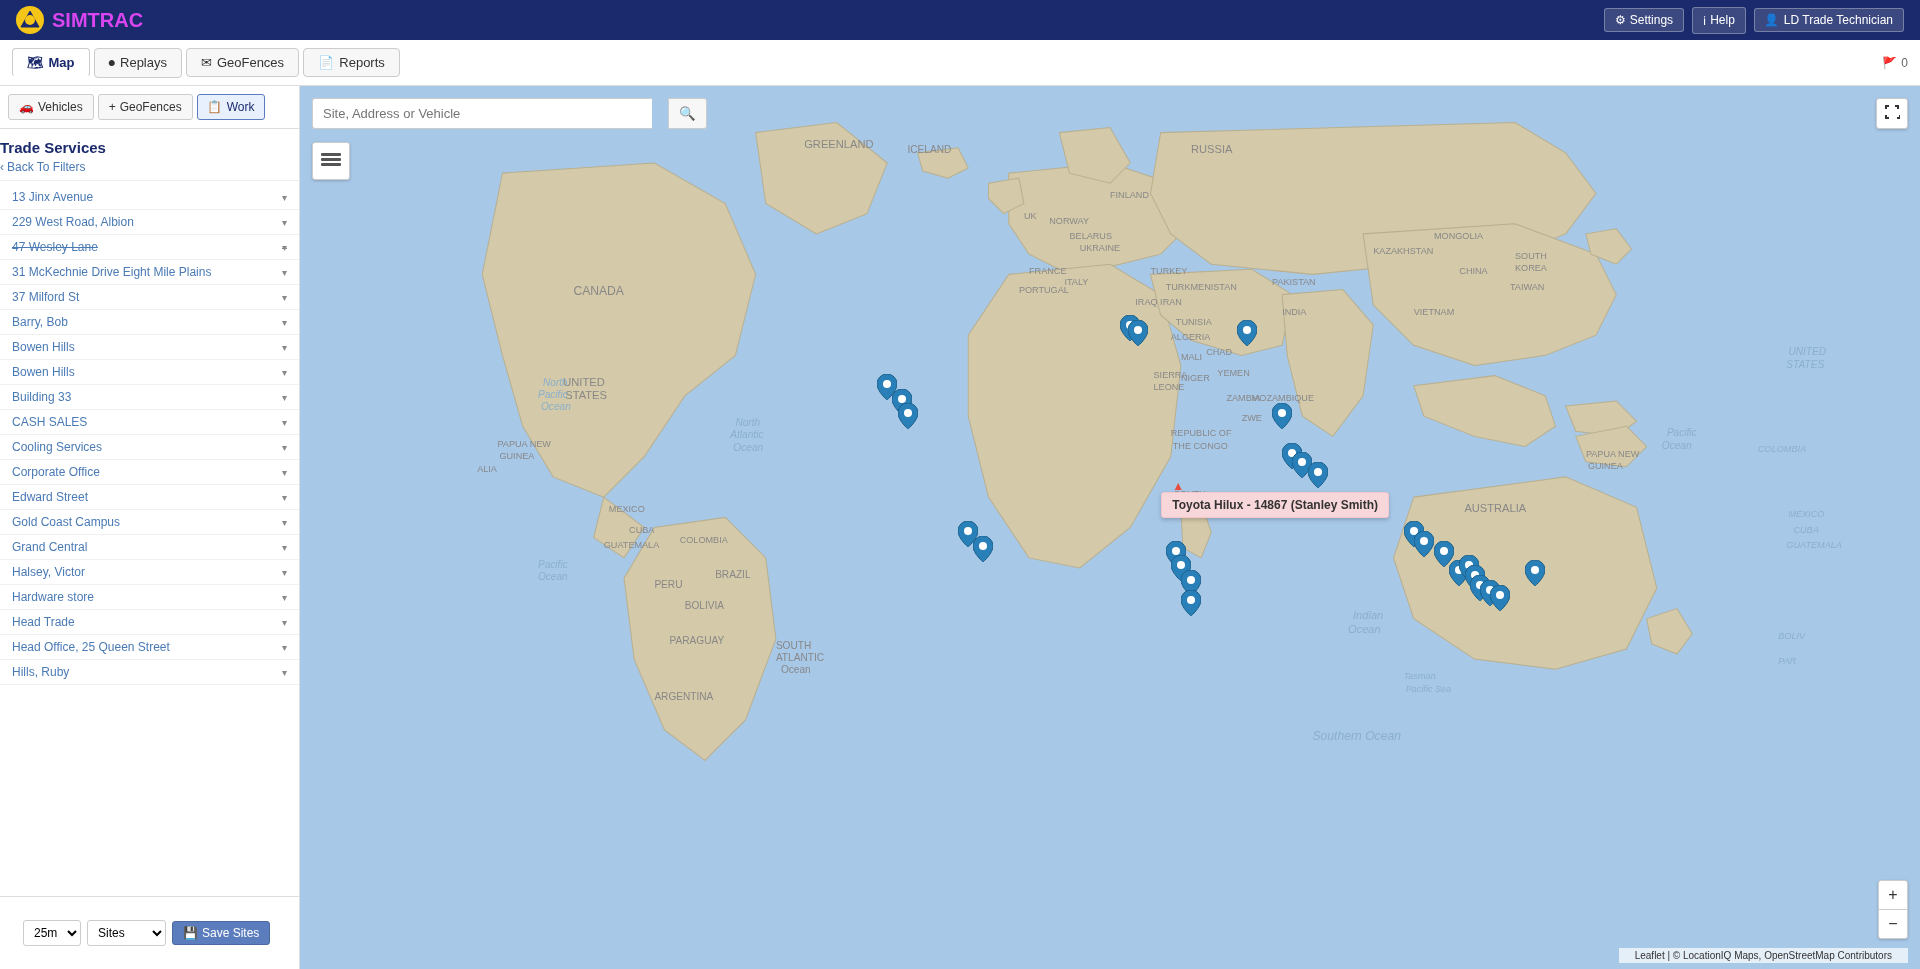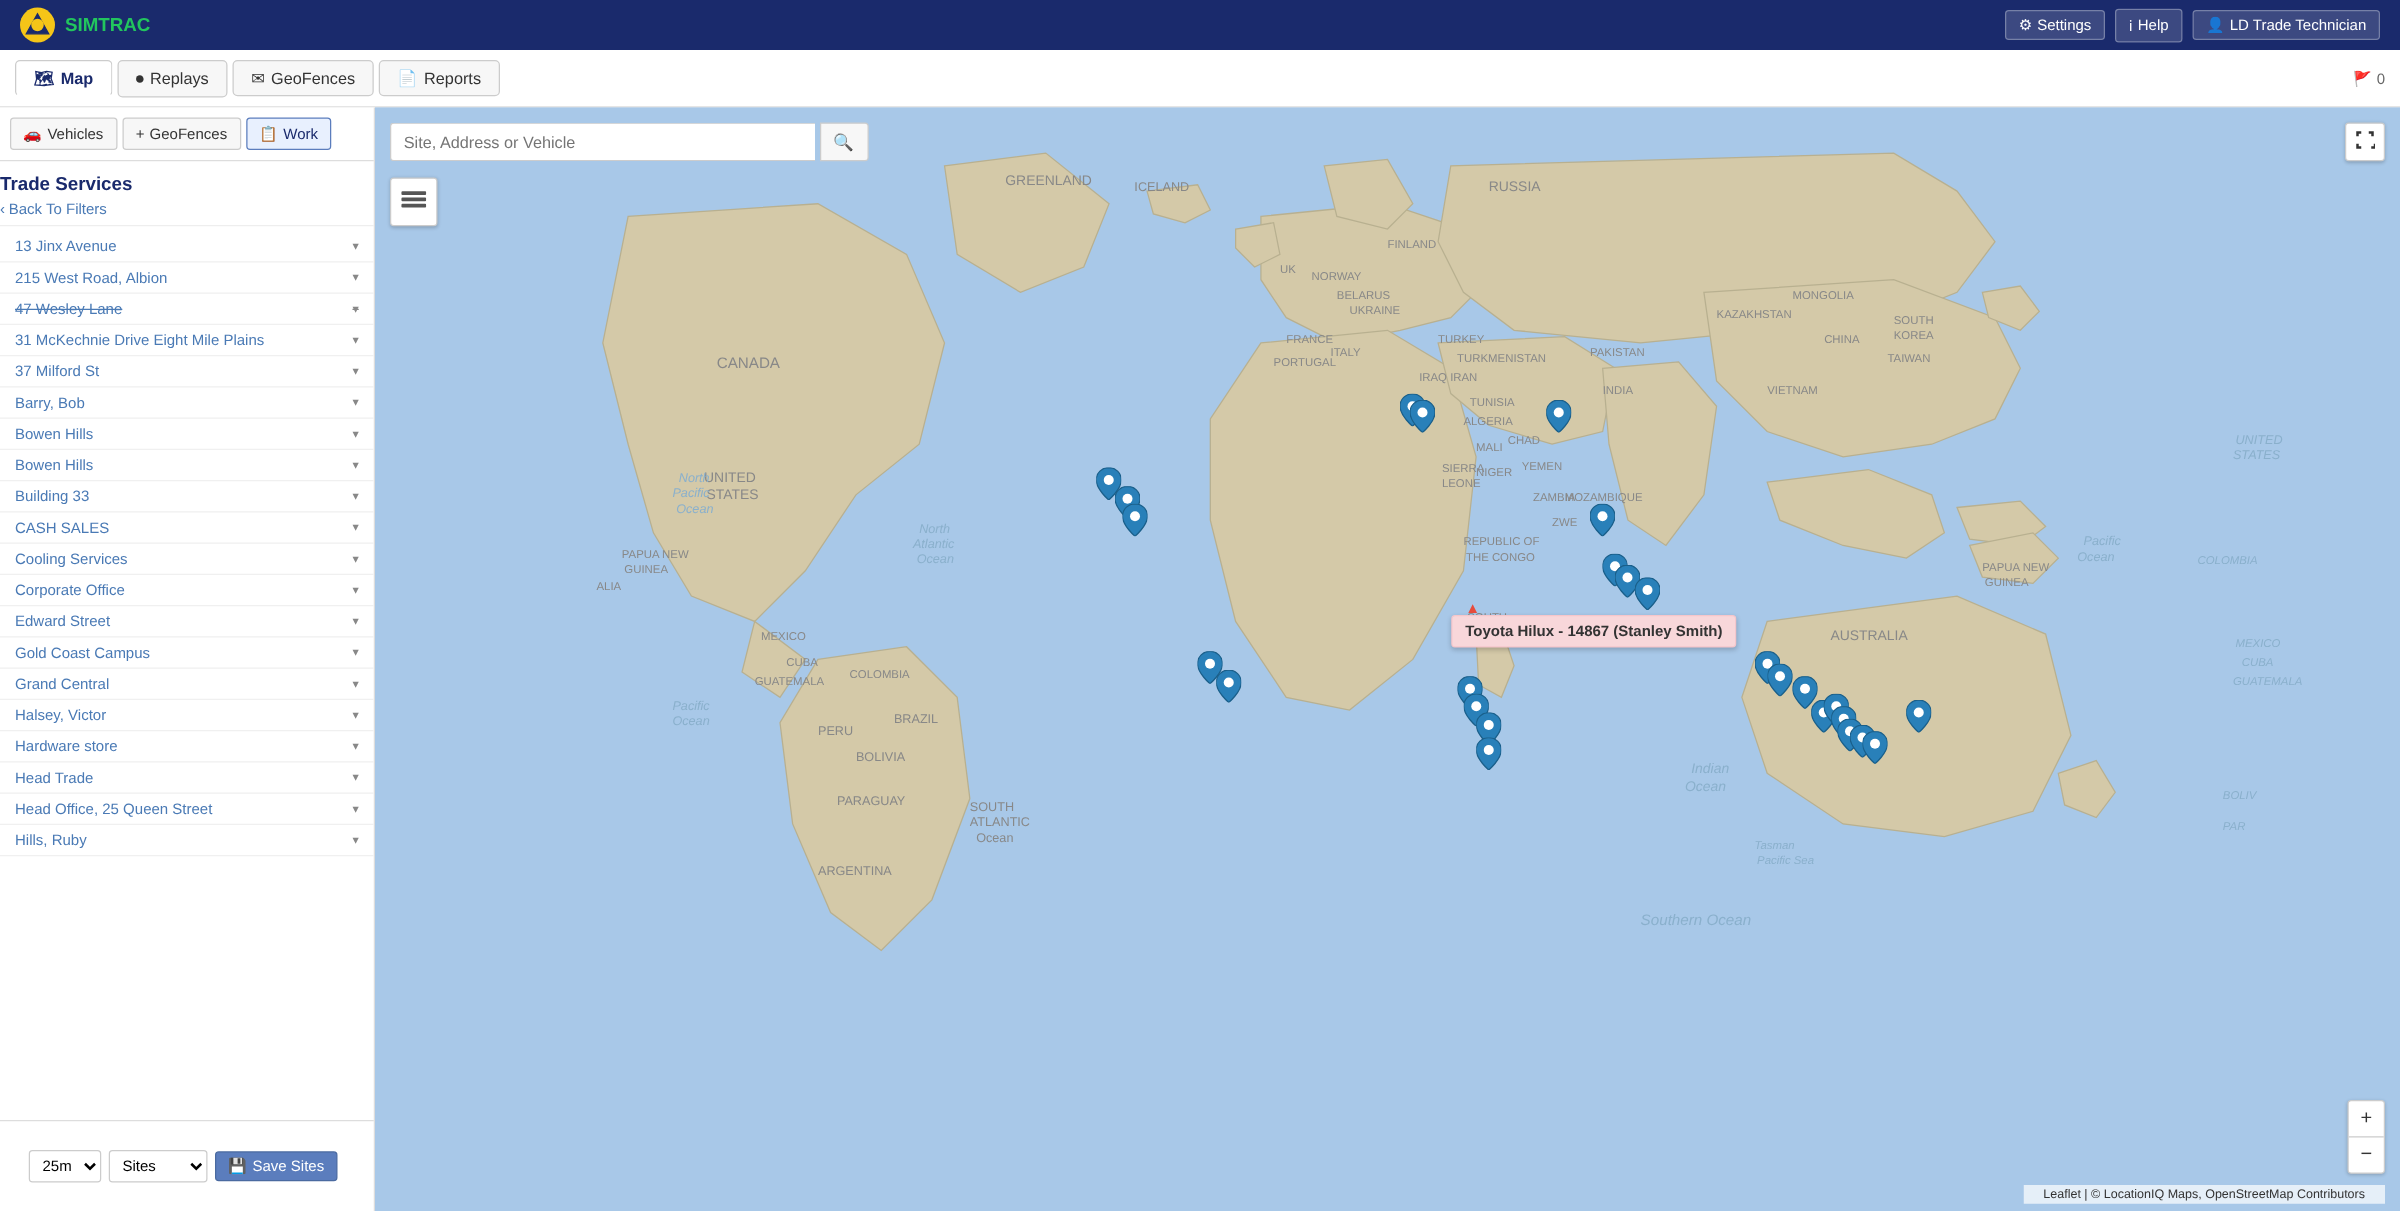--- a/index.html
+++ b/index.html
@@ -11,23 +11,23 @@
       height: 40px;
       display: flex;
       align-items: center;
       justify-content: space-between;
       padding: 0 16px;
     }
     #topbar .logo {
       display: flex;
       align-items: center;
       gap: 8px;
-      color: #22c55e;
+      color: #d946ef;
       font-weight: bold;
-      font-size: 15px;
+      font-size: 20px;
     }
     #topbar .logo .logo-icon {
       width: 28px; height: 28px;
       background: #f5c518;
       border-radius: 50%;
       display: flex; align-items: center; justify-content: center;
       color: #1a2a6c;
       font-weight: 900;
       font-size: 14px;
     }
@@ -224,21 +224,21 @@
 
     
     .map-search-bar {
       position: absolute;
       top: 12px;
       left: 12px;
       right: 60px;
       z-index: 10;
       display: flex;
       align-items: center;
-      gap: 4px;
+      gap: 16px;
     }
     .map-search-input {
       flex: 1;
       max-width: 340px;
       padding: 7px 10px;
       border: 1px solid #ccc;
       border-right: none;
       border-radius: 3px 0 0 3px;
       font-size: 13px;
       outline: none;
@@ -442,21 +442,21 @@
       </div>
     </div>
 
 
     <div class="results-list" id="results-list">
     <div class="result-item">
           <span>13 Jinx Avenue</span>
           <span class="chevron">▾</span>
         </div>
         <div class="result-item">
-          <span>215 West Road, Albion</span>
+          <span>229 West Road, Albion</span>
           <span class="chevron">▾</span>
         </div>
         <div class="result-item strikethrough">
           <span>47 Wesley Lane</span>
           <span class="chevron">▾</span>
         </div>
         <div class="result-item">
           <span>31 McKechnie Drive Eight Mile Plains</span>
           <span class="chevron">▾</span>
         </div>

